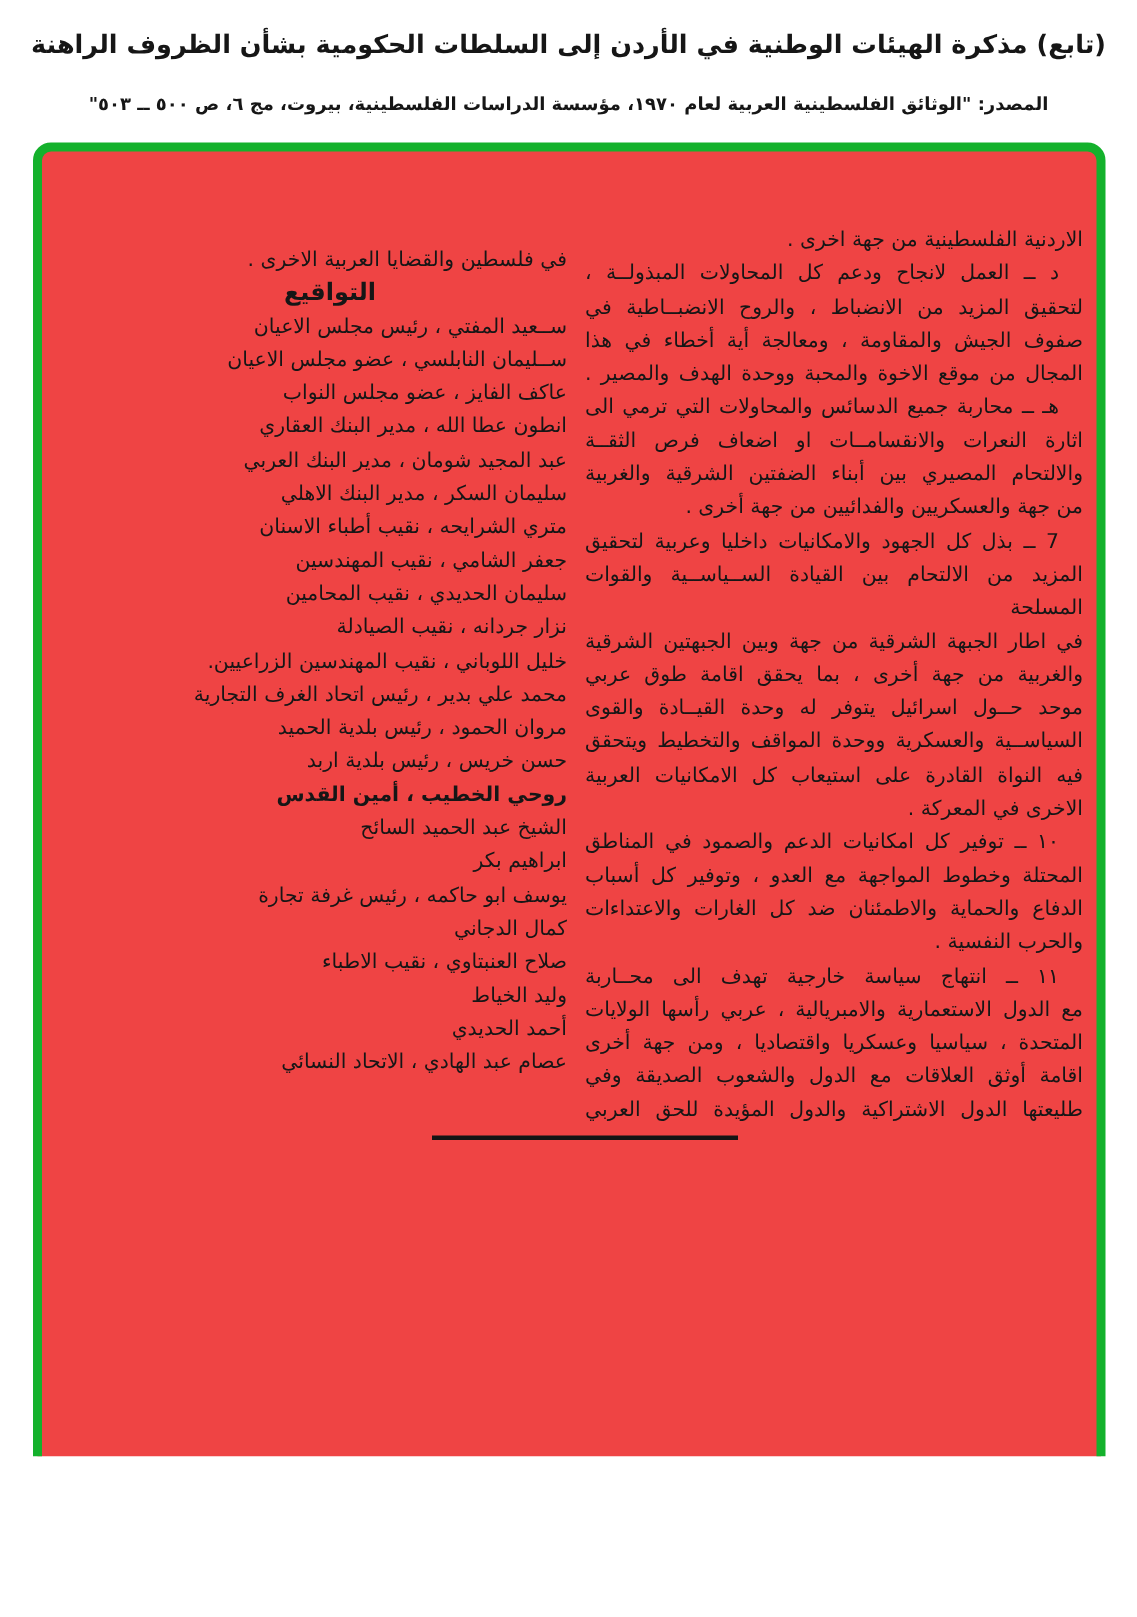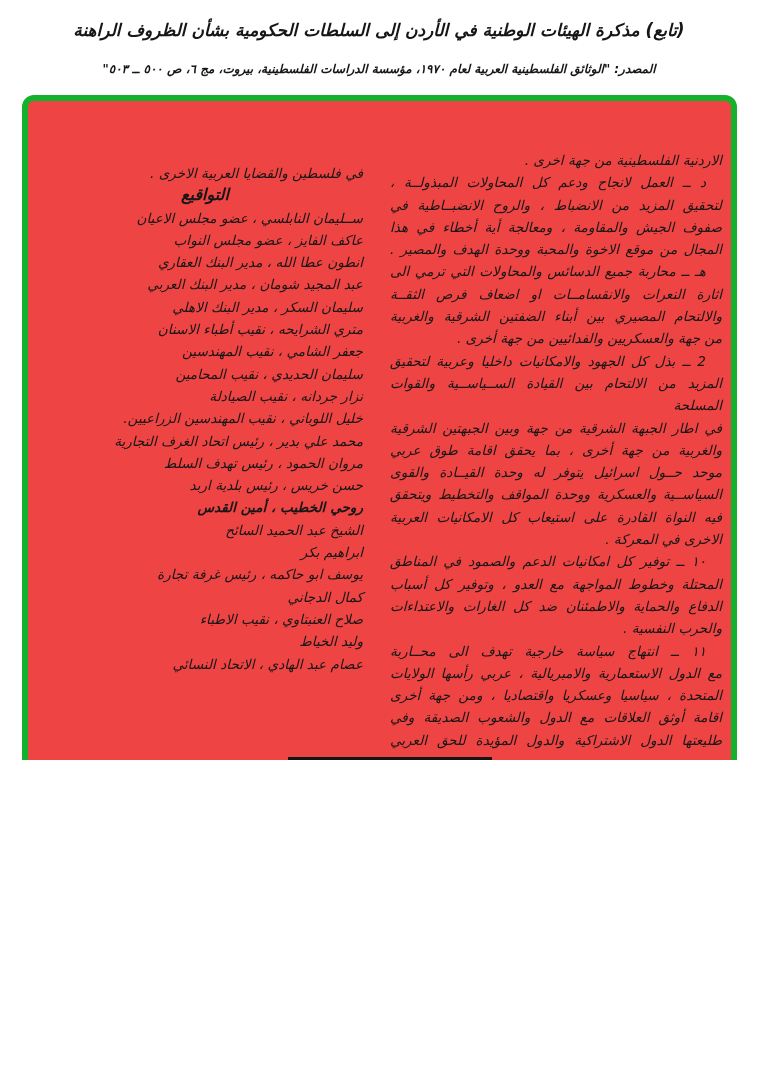--- a/index.html
+++ b/index.html
@@ -3,27 +3,26 @@
 <meta charset="utf-8">
 <style>
   html, body {
     margin: 0;
     padding: 0;
     background: #ffffff;
   }
   .page {
     position: relative;
     width: 758px;
-    height: 760px;
+    height: 971px;
     background: #ffffff;
     direction: rtl;
     font-family: "DejaVu Sans", sans-serif;
     color: #161616;
     overflow: hidden;
-    font-style: italic;
   }
   .doc-title {
     position: absolute;
     top: 20px;
     left: 0;
     right: 0;
     text-align: center;
     font-size: 17px;
     font-weight: bold;
     letter-spacing: -0.2px;
@@ -66,21 +65,21 @@
     text-align: justify;
     text-align-last: justify;
   }
   .memo-col .tline.indent {
     padding-right: 16px;
   }
   
   .sig-col {
     position: absolute;
     top: 61px;
-    right: 368px;
+    right: 353px;
     width: 316px;
     font-size: 13.6px;
     line-height: 22.3px;
   }
   .sig-col .sline {
     text-align: right;
     white-space: nowrap;
   }
   .sig-col .heading {
     text-align: center;
@@ -113,21 +112,21 @@
     <div class="memo-col" id="memo-lines">
         <div class="tline">الاردنية الفلسطينية من جهة اخرى .</div>
         <div class="tline justify indent">د ــ العمل لانجاح ودعم كل المحاولات المبذولــة ،</div>
         <div class="tline justify">لتحقيق المزيد من الانضباط ، والروح الانضبــاطية في</div>
         <div class="tline justify">صفوف الجيش والمقاومة ، ومعالجة أية أخطاء في هذا</div>
         <div class="tline justify">المجال من موقع الاخوة والمحبة ووحدة الهدف والمصير .</div>
         <div class="tline justify indent">هـ ــ محاربة جميع الدسائس والمحاولات التي ترمي الى</div>
         <div class="tline justify">اثارة النعرات والانقسامــات او اضعاف فرص الثقــة</div>
         <div class="tline justify">والالتحام المصيري بين أبناء الضفتين الشرقية والغربية</div>
         <div class="tline">من جهة والعسكريين والفدائيين من جهة أخرى .</div>
-        <div class="tline justify indent">2 ــ بذل كل الجهود والامكانيات داخليا وعربية لتحقيق</div>
+        <div class="tline justify indent">7 ــ بذل كل الجهود والامكانيات داخليا وعربية لتحقيق</div>
         <div class="tline justify">المزيد من الالتحام بين القيادة الســياســية والقوات المسلحة</div>
         <div class="tline justify">في اطار الجبهة الشرقية من جهة وبين الجبهتين الشرقية</div>
         <div class="tline justify">والغربية من جهة أخرى ، بما يحقق اقامة طوق عربي</div>
         <div class="tline justify">موحد حــول اسرائيل يتوفر له وحدة القيــادة والقوى</div>
         <div class="tline justify">السياســية والعسكرية ووحدة المواقف والتخطيط ويتحقق</div>
         <div class="tline justify">فيه النواة القادرة على استيعاب كل الامكانيات العربية</div>
         <div class="tline">الاخرى في المعركة .</div>
         <div class="tline justify indent">١٠ ــ توفير كل امكانيات الدعم والصمود في المناطق</div>
         <div class="tline justify">المحتلة وخطوط المواجهة مع العدو ، وتوفير كل أسباب</div>
         <div class="tline justify">الدفاع والحماية والاطمئنان ضد كل الغارات والاعتداءات</div>
@@ -135,39 +134,41 @@
         <div class="tline justify indent">١١ ــ انتهاج سياسة خارجية تهدف الى محــاربة</div>
         <div class="tline justify">مع الدول الاستعمارية والامبريالية ، عربي رأسها الولايات</div>
         <div class="tline justify">المتحدة ، سياسيا وعسكريا واقتصاديا ، ومن جهة أخرى</div>
         <div class="tline justify">اقامة أوثق العلاقات مع الدول والشعوب الصديقة وفي</div>
         <div class="tline justify">طليعتها الدول الاشتراكية والدول المؤيدة للحق العربي</div>
       </div>
 
     <div class="sig-col" id="sig-lines">
       <div class="sline">في فلسطين والقضايا العربية الاخرى .</div>
       <div class="sline heading">التواقيع</div>
+    <div class="sline">ســعيد المفتي ، رئيس مجلس الاعيان</div>
         <div class="sline">ســليمان النابلسي ، عضو مجلس الاعيان</div>
         <div class="sline">عاكف الفايز ، عضو مجلس النواب</div>
         <div class="sline">انطون عطا الله ، مدير البنك العقاري</div>
         <div class="sline">عبد المجيد شومان ، مدير البنك العربي</div>
         <div class="sline">سليمان السكر ، مدير البنك الاهلي</div>
         <div class="sline">متري الشرايحه ، نقيب أطباء الاسنان</div>
         <div class="sline">جعفر الشامي ، نقيب المهندسين</div>
         <div class="sline">سليمان الحديدي ، نقيب المحامين</div>
         <div class="sline">نزار جردانه ، نقيب الصيادلة</div>
         <div class="sline">خليل اللوباني ، نقيب المهندسين الزراعيين.</div>
         <div class="sline">محمد علي بدير ، رئيس اتحاد الغرف التجارية</div>
-        <div class="sline">مروان الحمود ، رئيس تهدف السلط</div>
+        <div class="sline">مروان الحمود ، رئيس بلدية الحميد</div>
         <div class="sline">حسن خريس ، رئيس بلدية اربد</div>
         <div class="sline bold">روحي الخطيب ، أمين القدس</div>
         <div class="sline">الشيخ عبد الحميد السائح</div>
         <div class="sline">ابراهيم بكر</div>
         <div class="sline">يوسف ابو حاكمه ، رئيس غرفة تجارة</div>
         <div class="sline">كمال الدجاني</div>
         <div class="sline">صلاح العنبتاوي ، نقيب الاطباء</div>
         <div class="sline">وليد الخياط</div>
+        <div class="sline">أحمد الحديدي</div>
         <div class="sline">عصام عبد الهادي ، الاتحاد النسائي</div>
       </div>
 
     <div class="footnote-rule"></div>
 
   </div>
 </div>
 
 </body></html>

